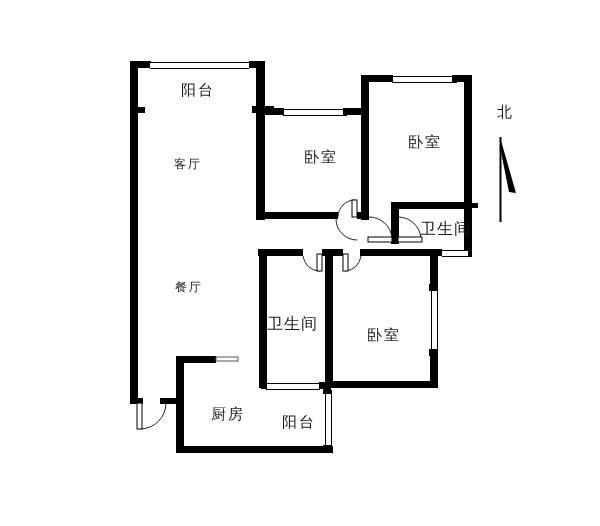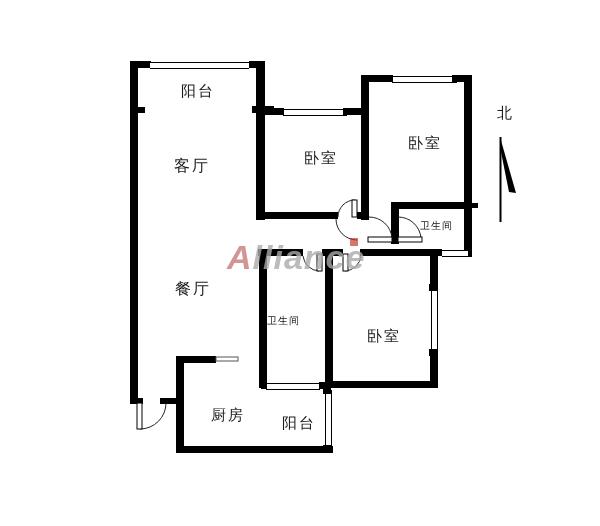--- a/index.html
+++ b/index.html
@@ -1,26 +1,26 @@
 <!DOCTYPE html>
 <html><head>
 <meta charset="utf-8">
 <style>
   html,body{margin:0;padding:0;background:#ffffff;}
   #plan{
     position:relative;width:552px;height:526px;background:#fff;overflow:hidden;
-    font-family:Liberation Sans, sans-serif;
+    font-family:Liberation Serif, serif;
   }
   .w{position:absolute;background:#000;}
   .winh{position:absolute;height:5px;background:#fff;border-top:1px solid #000;border-bottom:1px solid #000;box-sizing:content-box;}
   .winv{position:absolute;width:5px;background:#fff;border-left:1px solid #000;border-right:1px solid #000;box-sizing:content-box;}
   .cap{position:absolute;background:#000;}
   .label{position:absolute;color:#1a1a1a;white-space:nowrap;letter-spacing:2px;font-size:15px;line-height:1;}
-  .label.small{font-size:10px;letter-spacing:1px;}
-  .label.big{font-size:16px;}
+  .label.small{font-size:16px;letter-spacing:1px;}
+  .label.big{font-size:12px;}
   #svgLayer{position:absolute;left:0;top:0;pointer-events:none;}
   .watermark{
     position:absolute;left:227px;top:240px;font-size:34px;font-weight:bold;font-style:italic;
     color:#ababab;opacity:.8;letter-spacing:1px;line-height:1;
   }
   .watermark::first-letter{color:#c97a7a;}
   .wm-flag{position:absolute;left:123px;top:-2px;width:8px;height:8px;background:#c0392b;opacity:.85;}
 </style>
 </head>
 <body>
@@ -109,18 +109,14 @@
   <div class="label" style="left:304px;top:150px">卧室</div>
   <div class="label" style="left:408px;top:135px">卧室</div>
   <div class="label small" style="left:420px;top:221px">卫生间</div>
   <div class="label big" style="left:175px;top:281px">餐厅</div>
   <div class="label small" style="left:267px;top:316px">卫生间</div>
   <div class="label" style="left:367px;top:328px">卧室</div>
   <div class="label" style="left:211px;top:407px">厨房</div>
   <div class="label" style="left:282px;top:415px">阳台</div>
   <div class="label" style="left:497px;top:105px">北</div>
 
-  <div class="watermark">
-    <span>Alliance</span>
-    <span class="wm-flag"></span>
-  </div>
 
 </div>
 
 </body></html>

